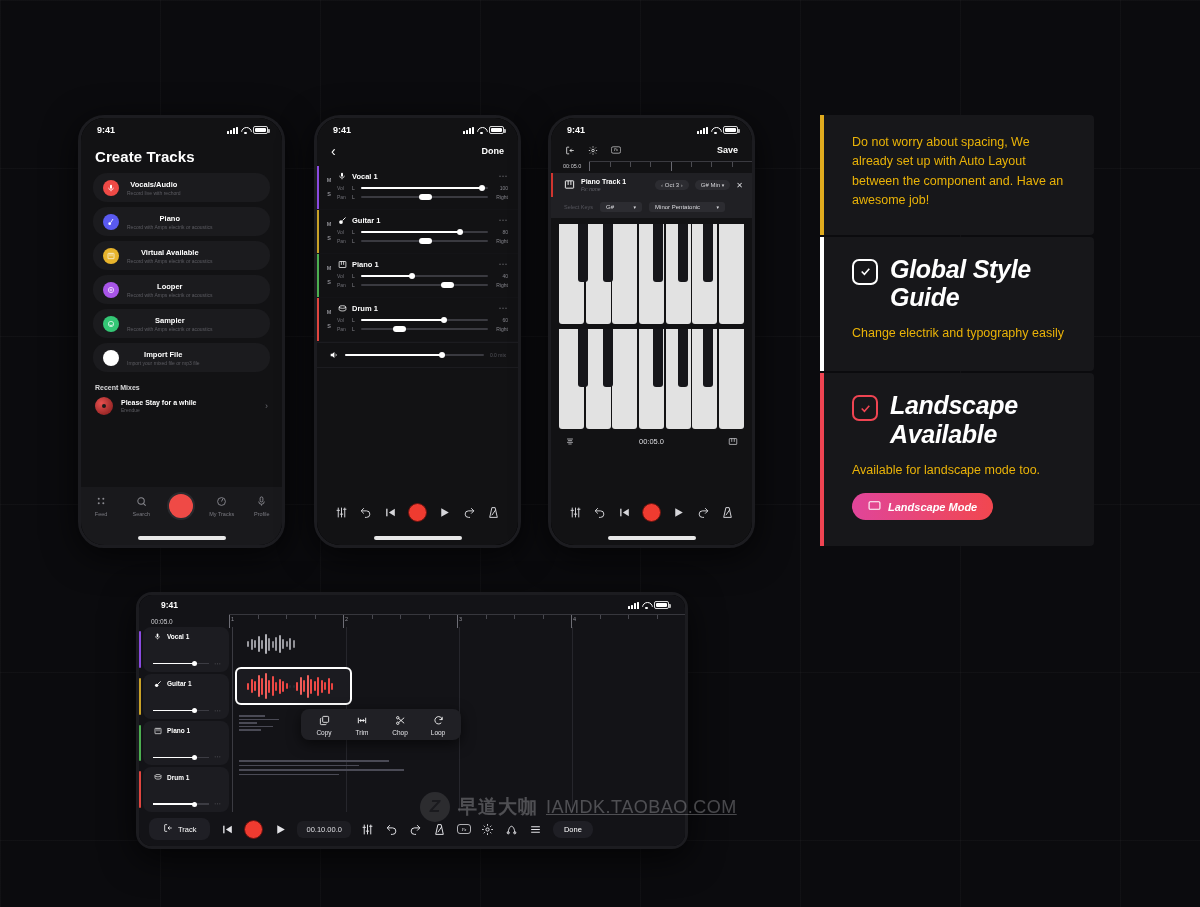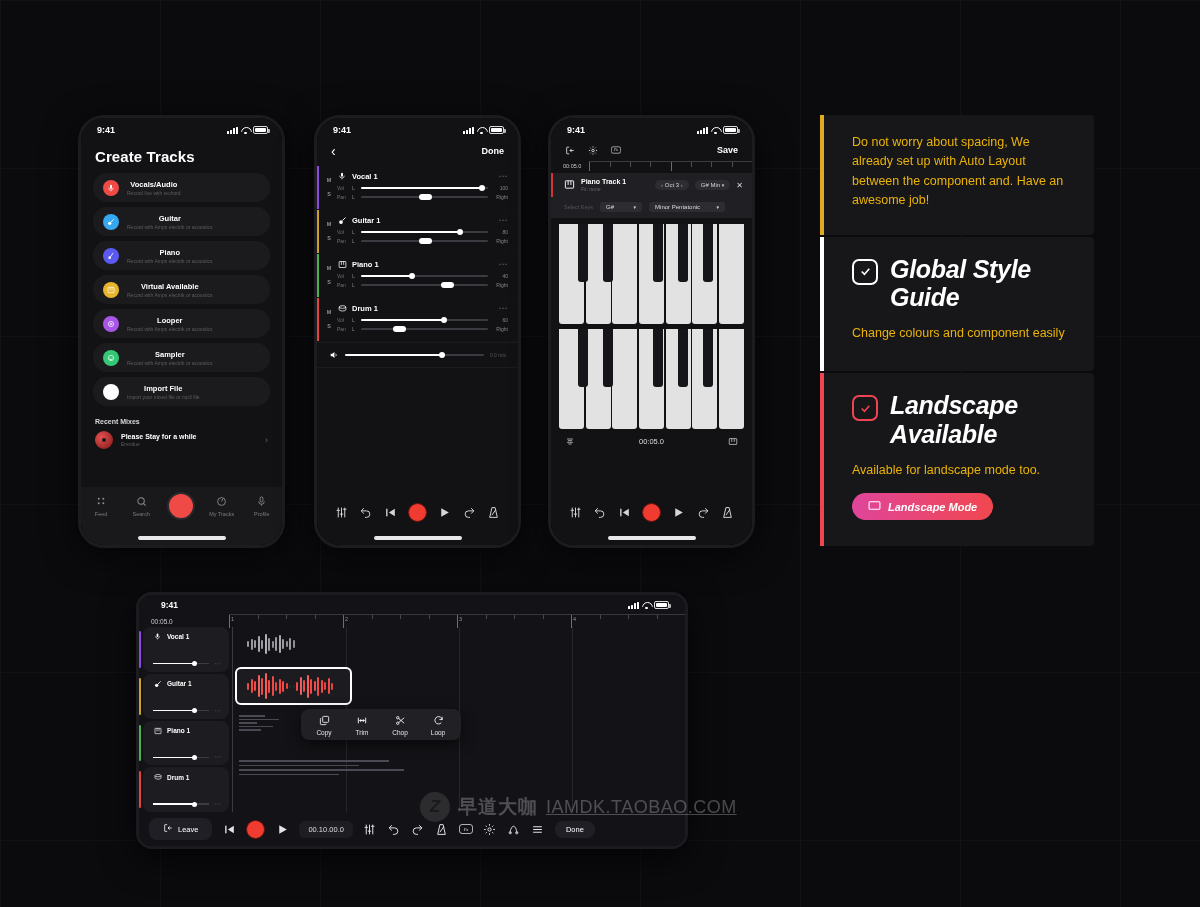--- a/index.html
+++ b/index.html
@@ -249,32 +249,20 @@
                 <path d="M5 11a7 7 0 0 0 14 0" stroke="#fff" stroke-width="2" fill="none"></path>
                 <rect x="11" y="18" width="2" height="4"></rect>
               </svg>
           </span>
           <span class="topt-txt">
             <span class="topt-name">Vocals/Audio</span>
             <span class="topt-sub">Record live with rechord</span>
           </span>
         </div>
 
-        <div class="track-opt">
-          <span class="dot" style="background:#35a8f0">
-            <svg width="8" height="8" viewBox="0 0 24 24" fill="#fff">
-                <circle cx="8" cy="16" r="5"></circle>
-                <path d="M12 12l8-8" stroke="#fff" stroke-width="2.5"></path>
-              </svg>
-          </span>
-          <span class="topt-txt">
-            <span class="topt-name">Guitar</span>
-            <span class="topt-sub">Record with Amps electrik or acoustics</span>
-          </span>
-        </div>
 
         <div class="track-opt">
           <span class="dot" style="background:#5a5af0">
             <svg width="8" height="8" viewBox="0 0 24 24" fill="#fff">
                 <circle cx="8" cy="17" r="4"></circle>
                 <path d="M11 14l7-11" stroke="#fff" stroke-width="2.5"></path>
               </svg>
           </span>
           <span class="topt-txt">
             <span class="topt-name">Piano</span>
@@ -1023,21 +1011,21 @@
           </div>
         </div>
       </div>
 
       <div class="tb-bottom">
         <span class="leave-btn">
           <span><svg width="10" height="10" viewBox="0 0 24 24" fill="none" stroke="#fff" stroke-width="1.9">
                 <path d="M10 4H5a1 1 0 0 0-1 1v14a1 1 0 0 0 1 1h5"></path>
                 <path d="M16 8l-4 4 4 4M12 12h9"></path>
               </svg></span>
-          <span>Leave</span>
+          <span>Track</span>
         </span>
         <span class="tb-ic">
             <svg width="13" height="13" viewBox="0 0 24 24" fill="currentColor">
               <rect x="4" y="5" width="2.5" height="14"></rect>
               <path d="M20 5v14L9 12z"></path>
             </svg>
           </span>
         <span class="tb-rec"></span>
         <span class="tb-ic">
             <svg width="13" height="13" viewBox="0 0 24 24" fill="currentColor">
@@ -1107,21 +1095,21 @@
     <div class="fcard" style="padding-bottom:28px">
       <span style="position:absolute;left:0;top:0;bottom:0;width:4px;background:#ffffff"></span>
       <div class="fc-head">
         <span class="chk" style="border-color:#ffffff">
           <svg width="13" height="13" viewBox="0 0 24 24" fill="none" stroke="#ffffff" stroke-width="3">
               <path d="M5 12l5 5L19 7"></path>
             </svg>
         </span>
         <span class="fc-title">Global Style Guide</span>
       </div>
-      <div class="fc-body">Change colours and component easily</div>
+      <div class="fc-body">Change electrik and typography easily</div>
     </div>
 
     <div class="fcard" style="padding-bottom:26px">
       <span style="position:absolute;left:0;top:0;bottom:0;width:4px;background:#ef4452"></span>
       <div class="fc-head">
         <span class="chk" style="border-color:#ef4452">
           <svg width="13" height="13" viewBox="0 0 24 24" fill="none" stroke="#ef4452" stroke-width="3">
               <path d="M5 12l5 5L19 7"></path>
             </svg>
         </span>

